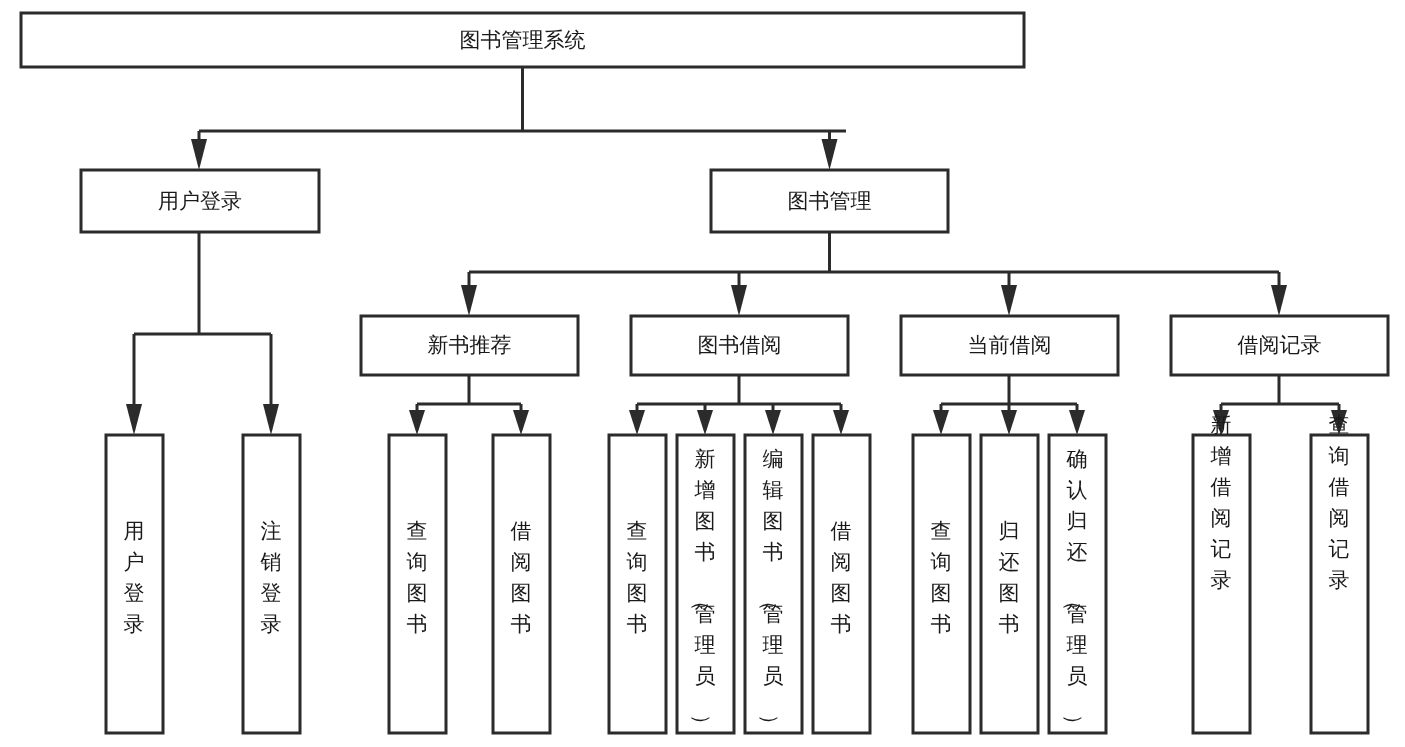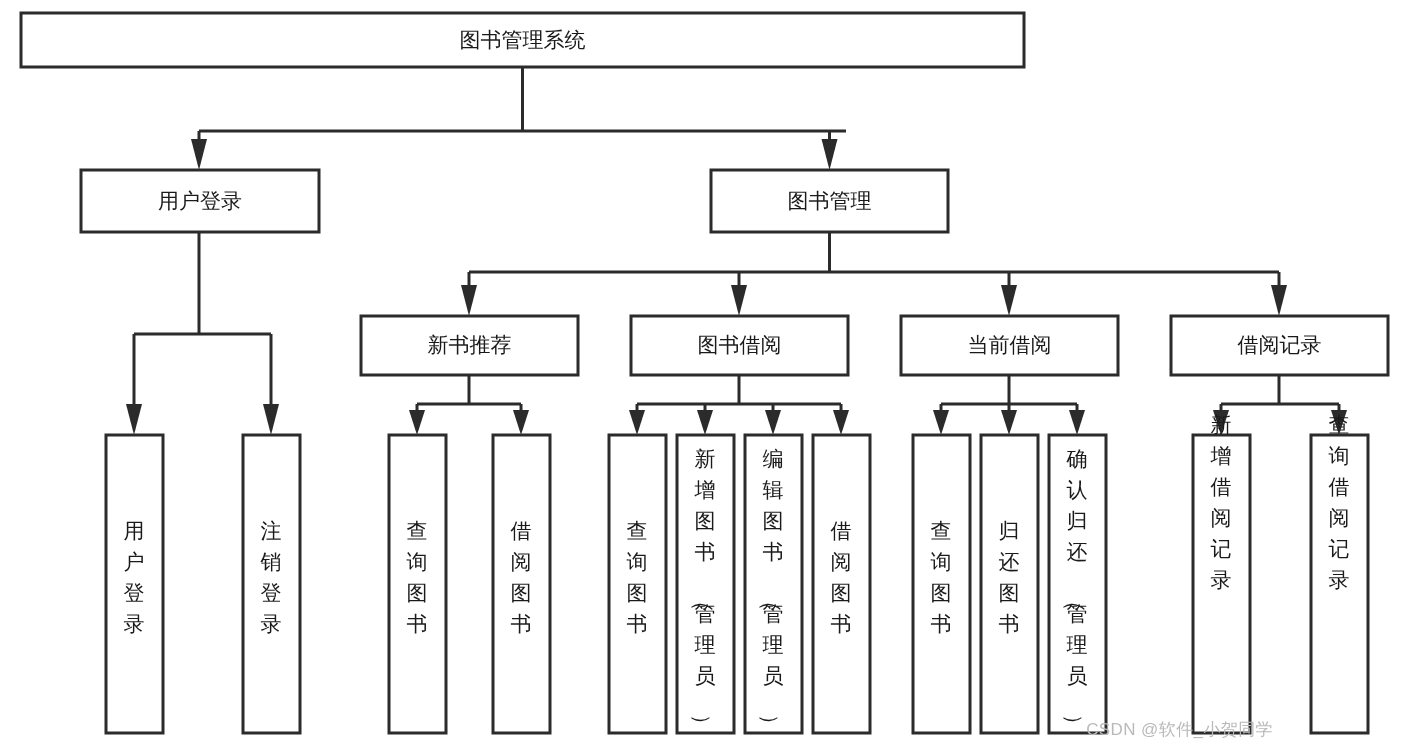--- a/index.html
+++ b/index.html
@@ -233,14 +233,13 @@
       <text class="node-label-v"><tspan x="1221" y="431.5">新</tspan><tspan x="1221" y="462.5">增</tspan><tspan x="1221" y="493.5">借</tspan><tspan x="1221" y="524.5">阅</tspan><tspan x="1221" y="555.5">记</tspan><tspan x="1221" y="586.5">录</tspan></text>
     </g>
 
     <g>
       <rect class="node-box" x="1311" y="435" width="57" height="298"></rect>
       <text class="node-label-v"><tspan x="1339" y="431.5">查</tspan><tspan x="1339" y="462.5">询</tspan><tspan x="1339" y="493.5">借</tspan><tspan x="1339" y="524.5">阅</tspan><tspan x="1339" y="555.5">记</tspan><tspan x="1339" y="586.5">录</tspan></text>
     </g>
 
   </svg>
 
-  <div class="watermark">CSDN @软件_小贺同学</div>
 </div>
 
 </body></html>

